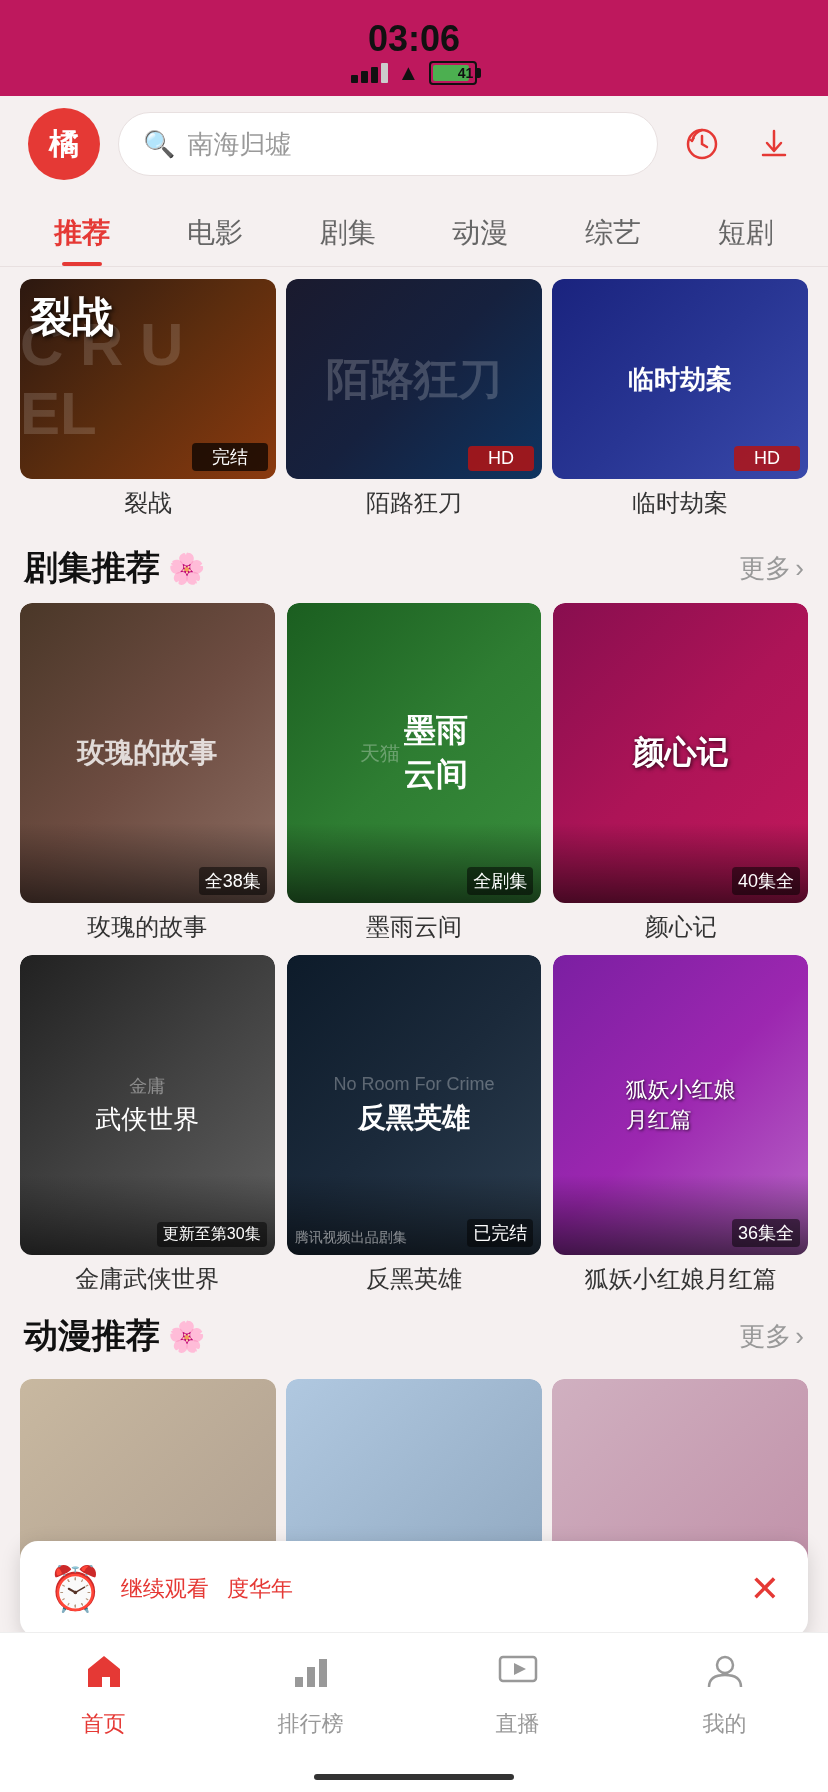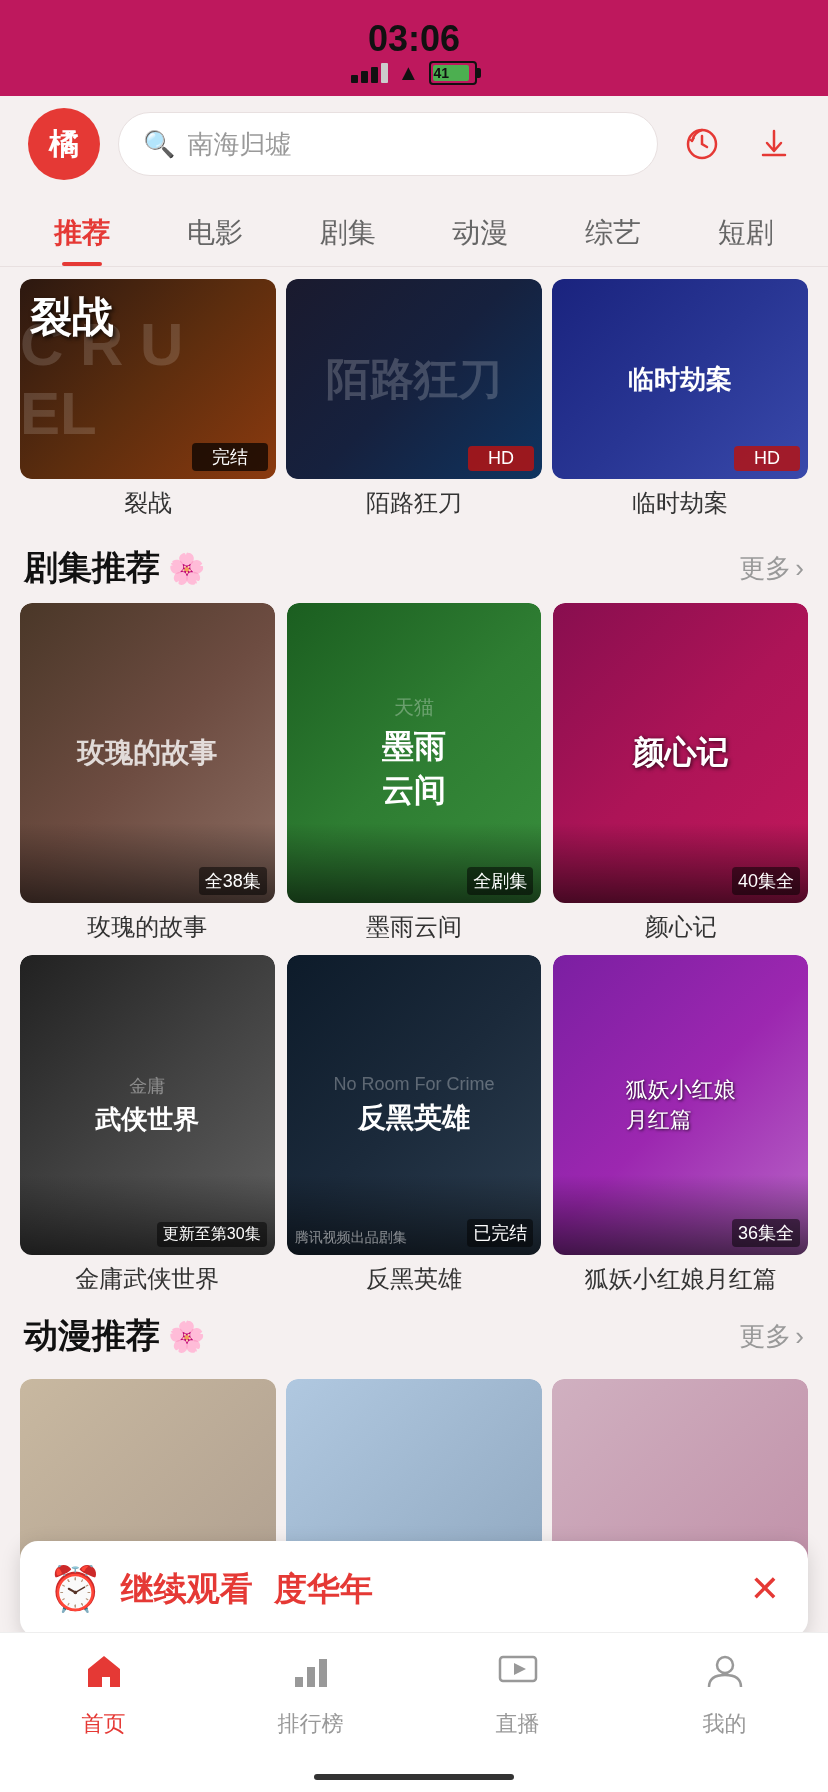--- a/index.html
+++ b/index.html
@@ -38,21 +38,21 @@
       width: 48px; height: 24px;
       border: 2px solid #111;
       border-radius: 4px;
       position: relative;
       display: flex;
       align-items: center;
       padding: 2px;
       font-size: 13px;
       font-weight: 700;
       color: #111;
-      justify-content: flex-start;
+      justify-content: flex-end;
     }
     .battery-box::after {
       content: '';
       position: absolute;
       right: -6px;
       top: 50%;
       transform: translateY(-50%);
       width: 4px;
       height: 10px;
       background: #111;
@@ -273,23 +273,23 @@
       gap: 18px;
       box-shadow: 0 4px 20px rgba(0,0,0,0.15);
       z-index: 100;
     }
     .continue-clock {
       color: #e53935;
       font-size: 44px;
       flex-shrink: 0;
     }
     .continue-text {
-      font-size: 33px;
+      font-size: 22px;
       color: #e53935;
-      font-weight: 700;
+      font-weight: 400;
     }
     .continue-close {
       margin-left: auto;
       color: #e53935;
       font-size: 36px;
     }
 
     
     .bottom-nav {
       position: fixed;
@@ -496,21 +496,21 @@
           <div style="position:absolute;bottom:0;left:0;right:0;height:80px;background:linear-gradient(transparent,rgba(0,0,0,0.6));"></div>
         </div>
         <div class="drama-overlay">全38集</div>
       </div>
       <div class="drama-title">玫瑰的故事</div>
     </div>
 
     <div class="drama-card">
       <div class="drama-thumb">
         <div class="drama-thumb-inner grad-fantasy">
-          <div style="position:absolute;inset:0;display:flex;flex-direction:column;align-items:center;justify-content:center;gap:4px;">
+          <div style="position:absolute;inset:0;display:flex;flex-direction:row;align-items:center;justify-content:center;gap:4px;">
             <span style="color:rgba(255,255,255,0.3);font-size:20px;">天猫</span>
             <span style="color:white;font-size:32px;font-weight:900;text-align:center;">墨雨<br>云间</span>
           </div>
           <div style="position:absolute;bottom:0;left:0;right:0;height:80px;background:linear-gradient(transparent,rgba(0,0,0,0.6));"></div>
         </div>
         <div class="drama-overlay">全剧集</div>
       </div>
       <div class="drama-title">墨雨云间</div>
     </div>
 
@@ -525,21 +525,21 @@
         <div class="drama-overlay">40集全</div>
       </div>
       <div class="drama-title">颜心记</div>
     </div>
 
     <div class="drama-card">
       <div class="drama-thumb">
         <div class="drama-thumb-inner grad-wuxia">
           <div style="position:absolute;inset:0;display:flex;align-items:center;justify-content:center;flex-direction:column;gap:4px;">
             <span style="color:rgba(255,255,255,0.4);font-size:18px;">金庸</span>
-            <span style="color:white;font-size:26px;font-weight:700;text-align:center;">武侠世界</span>
+            <span style="color:white;font-size:26px;font-weight:400;text-align:center;">武侠世界</span>
           </div>
           <div style="position:absolute;bottom:0;left:0;right:0;height:80px;background:linear-gradient(transparent,rgba(0,0,0,0.6));"></div>
         </div>
         <div class="drama-overlay" style="font-size:16px;">更新至第30集</div>
       </div>
       <div class="drama-title">金庸武侠世界</div>
     </div>
 
     <div class="drama-card">
       <div class="drama-thumb">

